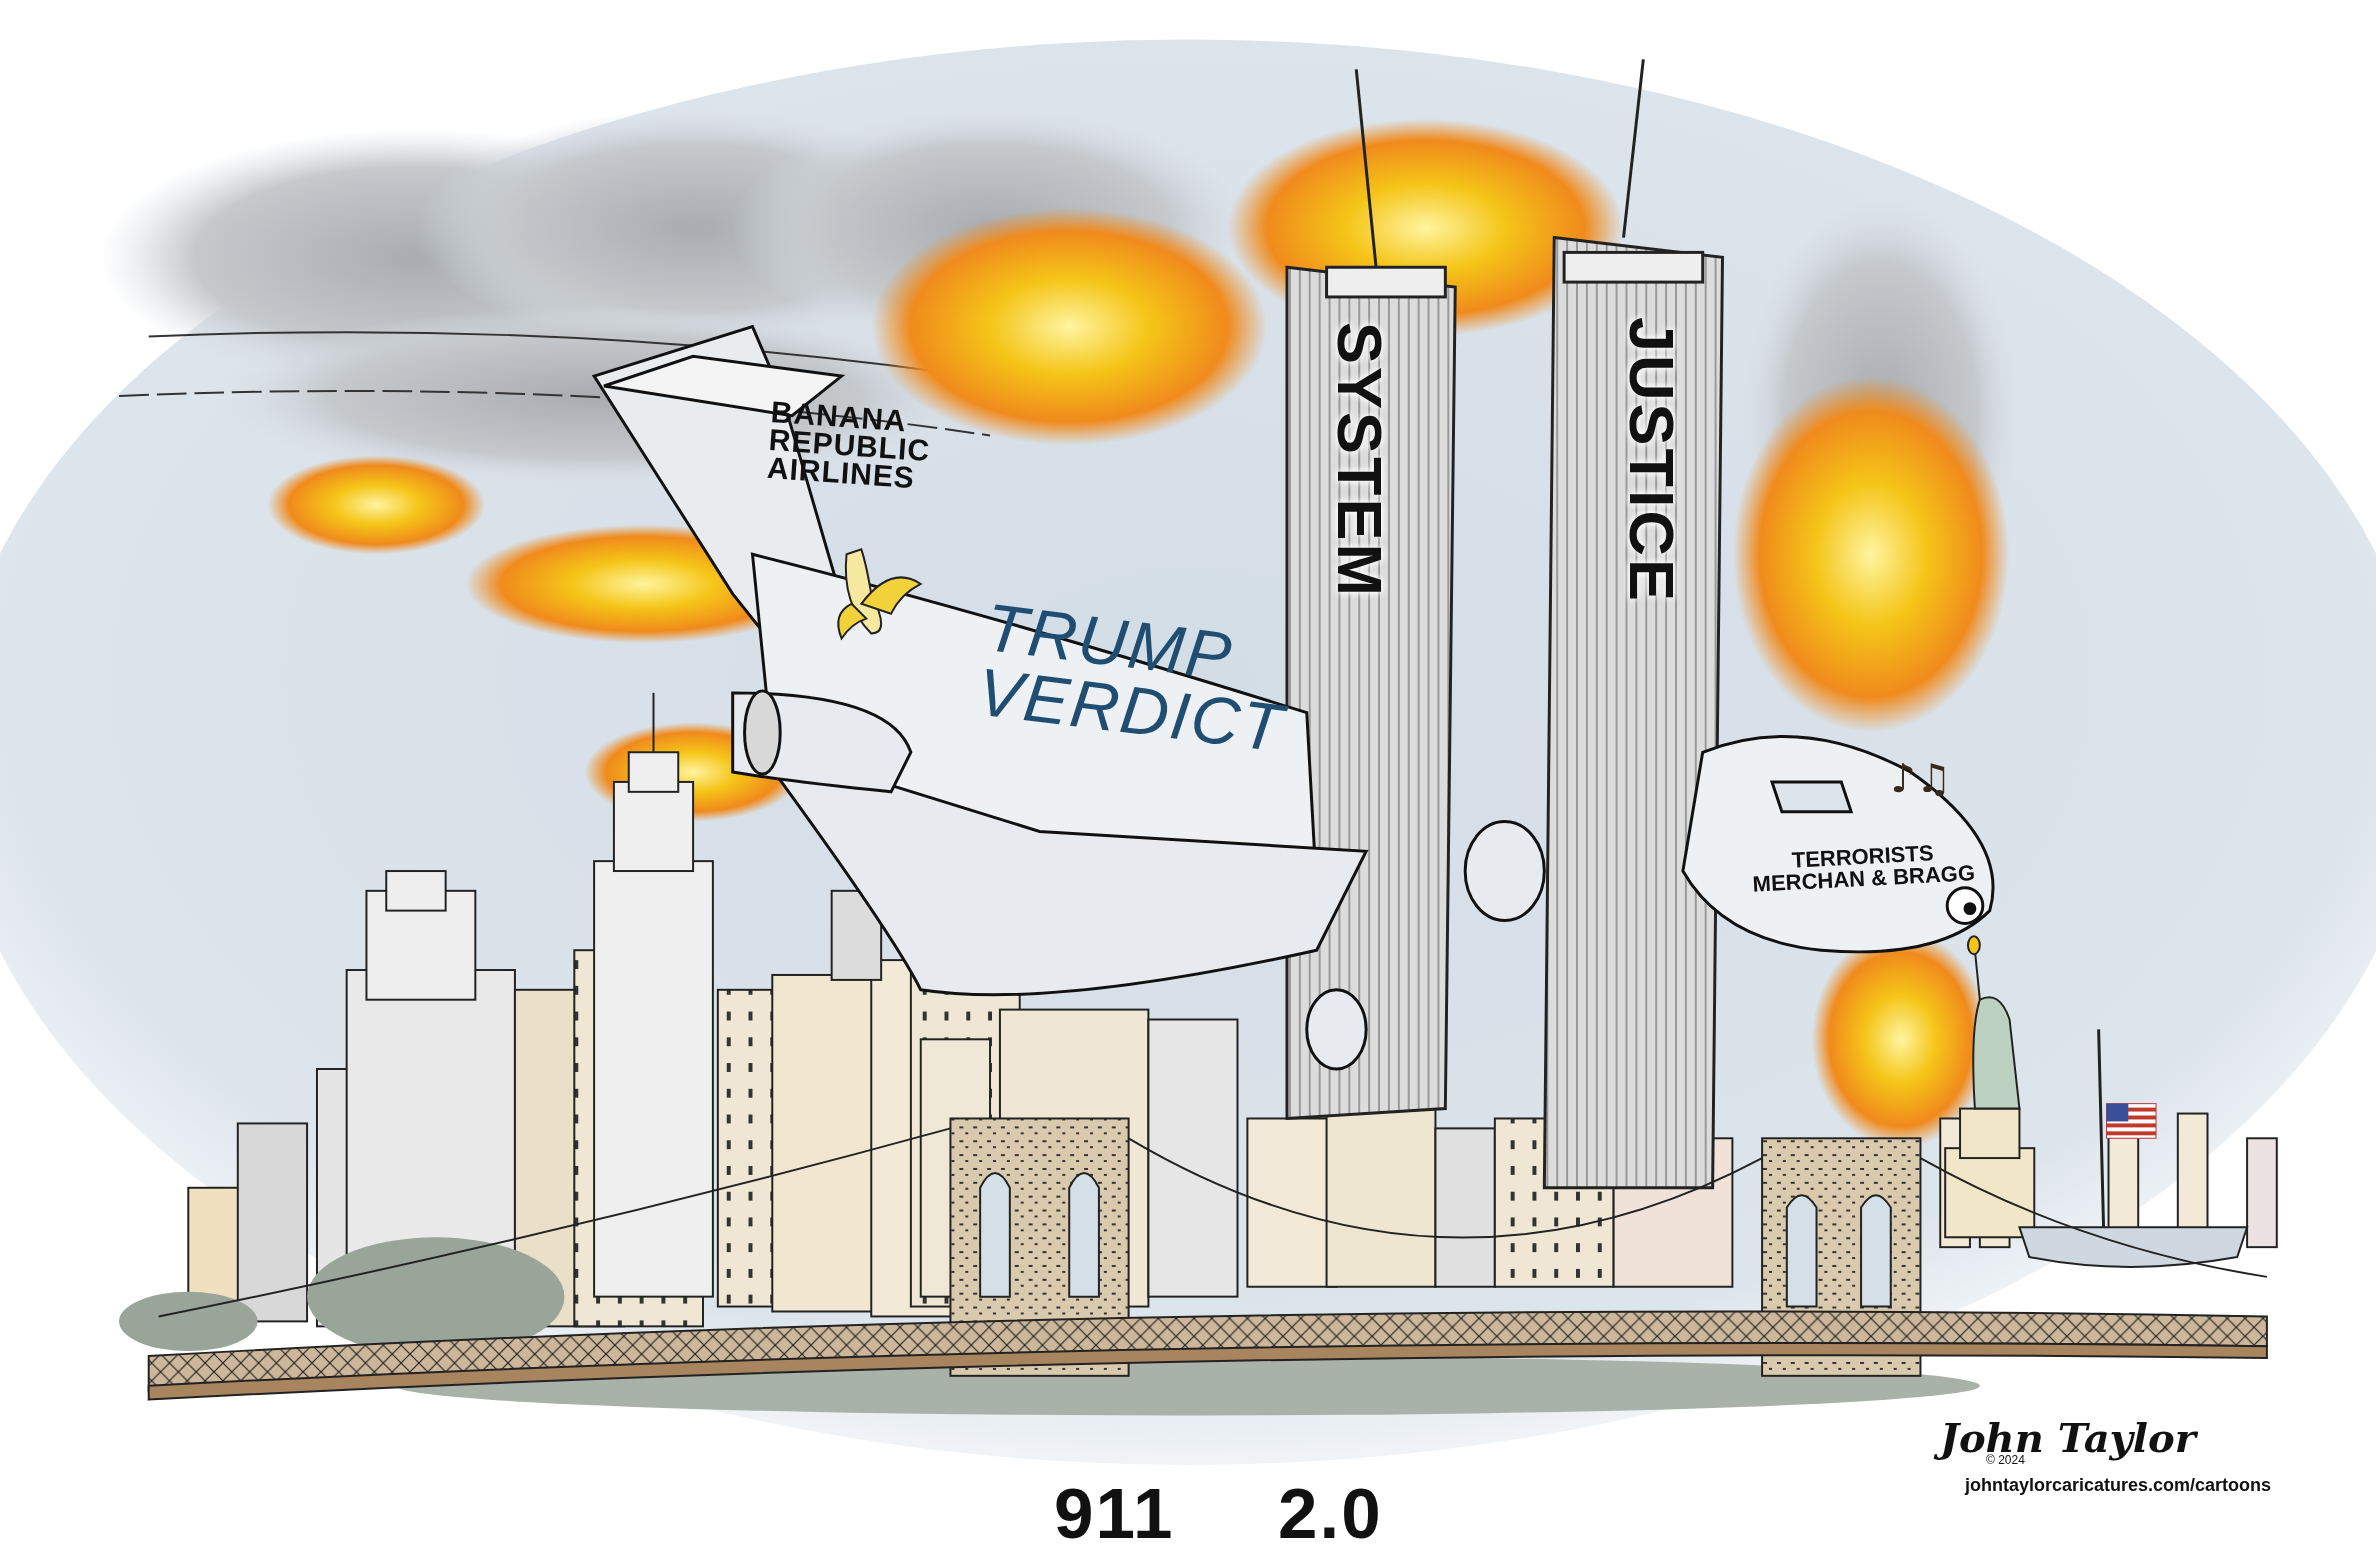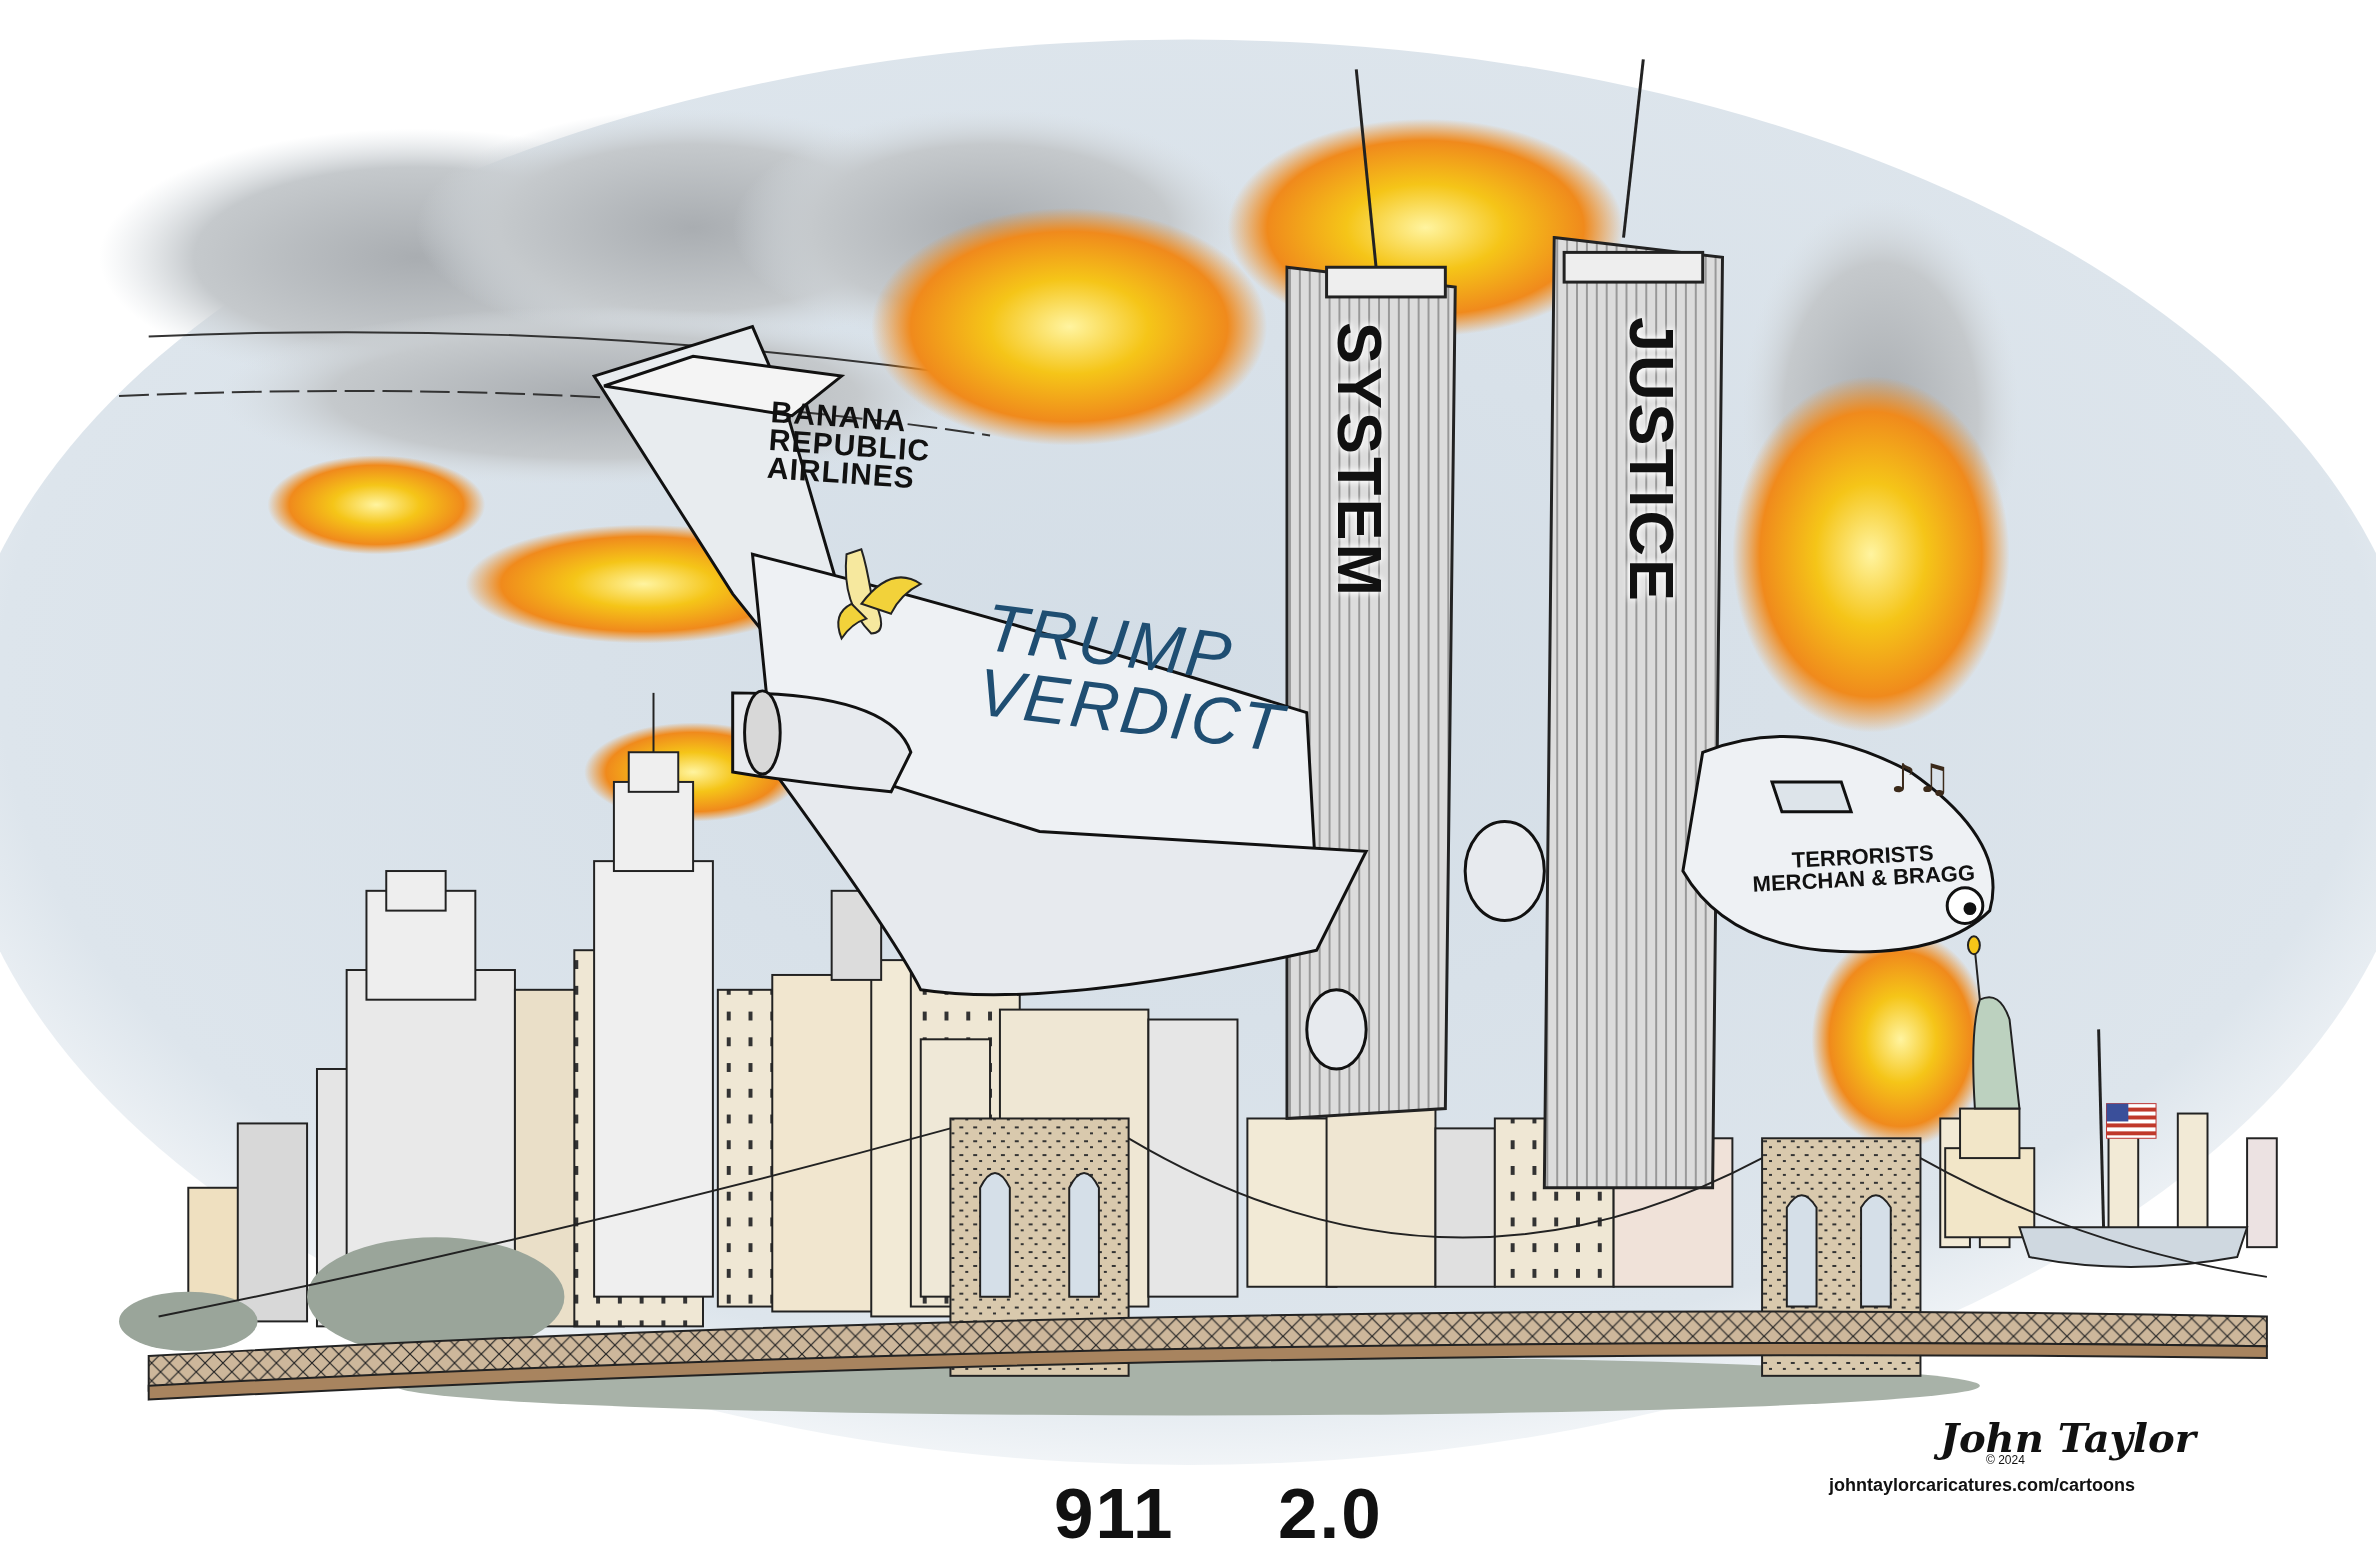--- a/index.html
+++ b/index.html
@@ -8,21 +8,21 @@
   .lbl { position: absolute; font-family: "Liberation Sans", sans-serif; font-weight: bold; color: #111; white-space: nowrap; }
   .tail-text { left: 772px; top: 398px; font-size: 30px; line-height: 28px; letter-spacing: 1px; transform: rotate(4deg); transform-origin: left top; }
   .fuselage-text { left: 990px; top: 594px; font-size: 67px; line-height: 65px; color: #1f4e72; font-weight: normal; font-style: italic; transform: rotate(7deg); transform-origin: left top; letter-spacing: 2px; }
   .tower-text { font-size: 63px; letter-spacing: 3px; transform-origin: left top; text-shadow: 0 0 6px #fff, 0 0 10px #fff; }
   .tower-system { left: 1396px; top: 322px; transform: rotate(90deg); }
   .tower-justice { left: 1688px; top: 317px; transform: rotate(90deg); }
   .nose-text { left: 1752px; top: 846px; font-size: 22px; line-height: 22px; text-align: center; transform: rotate(-3deg); }
   .caption { left: 1054px; top: 1473px; font-size: 71px; letter-spacing: 2px; word-spacing: 30px; }
   .sig { left: 1940px; top: 1414px; font-family: "DejaVu Serif", serif; font-style: italic; font-size: 40px; font-weight: bold; }
   .copyright { left: 1986px; top: 1453px; font-size: 12px; font-weight: normal; }
-  .site { left: 1829px; top: 1475px; font-size: 18px; font-weight: bold; }
+  .site { left: 1965px; top: 1475px; font-size: 18px; font-weight: bold; }
 </style>
 </head>
 <body>
 
 <svg class="art" viewBox="0 0 2400 1570" xmlns="http://www.w3.org/2000/svg">
   <defs>
     <radialGradient id="skyG" cx="50%" cy="45%" r="60%">
       <stop offset="0%" stop-color="#d3dde6"></stop>
       <stop offset="80%" stop-color="#dde5ec"></stop>
       <stop offset="100%" stop-color="#ffffff"></stop>

